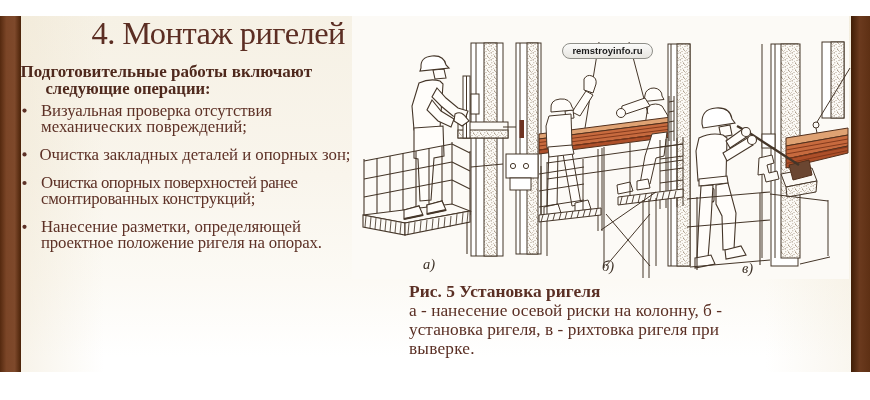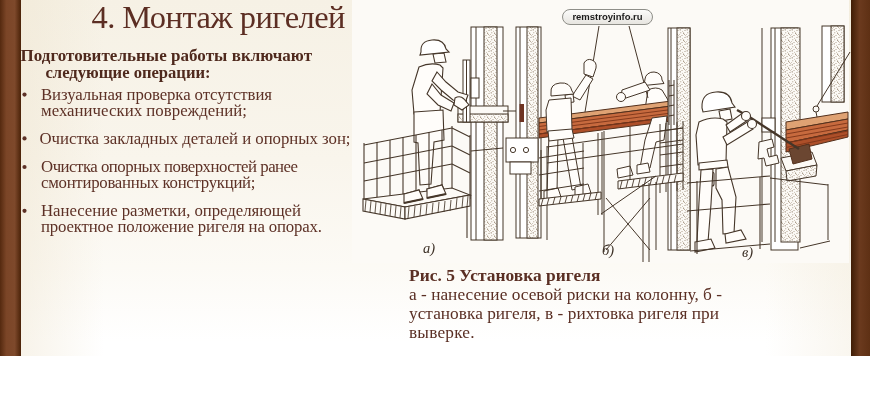--- a/index.html
+++ b/index.html
@@ -1,26 +1,26 @@
 <!DOCTYPE html>
 <html><head>
 <meta charset="utf-8">
 <style>
   html,body{margin:0;padding:0;}
   #slide{position:relative;width:870px;height:356px;overflow:hidden;
     background:
       linear-gradient(90deg, rgba(238,228,206,.55) 0%, rgba(238,228,206,0) 12%, rgba(238,228,206,0) 88%, rgba(238,228,206,.4) 100%),
       linear-gradient(180deg,#f6f1e5 0%,#f9f5ec 45%,#fcfaf5 75%,#ffffff 96%);
-    font-family:"Liberation Serif",serif;}
+    font-family:"Liberation Serif",serif;margin-top:16px;}
   #leftbar{position:absolute;left:0;top:0;width:21px;height:400px;
     background:linear-gradient(90deg,#54290f 0%,#7b4527 30%,#7e492b 70%,#4a2208 100%);}
   #rightbar{position:absolute;left:851px;top:0;width:19px;height:400px;
     background:linear-gradient(90deg,#3f1d06 0%,#6b3a1e 45%,#5e3014 100%);}
   #botline{position:absolute;left:30px;top:396px;width:815px;height:2px;background:#cdbfa9;opacity:.55;}
-  #pill{position:absolute;left:562px;top:9px;width:91px;height:16px;border-radius:9px;
+  #pill{position:absolute;left:562px;top:27px;width:91px;height:16px;border-radius:9px;
     background:linear-gradient(180deg,#fbfbfa,#e7e5e0);border:1.4px solid #8e8e88;
     box-sizing:border-box;text-align:center;
     font-family:"Liberation Sans",sans-serif;font-weight:bold;font-size:9.5px;line-height:13px;color:#1b1b1b;}
 </style>
 </head>
 <body>
 <div id="slide">
   <div id="leftbar"></div>
   <div id="rightbar"></div>
   <div id="botline"></div>

